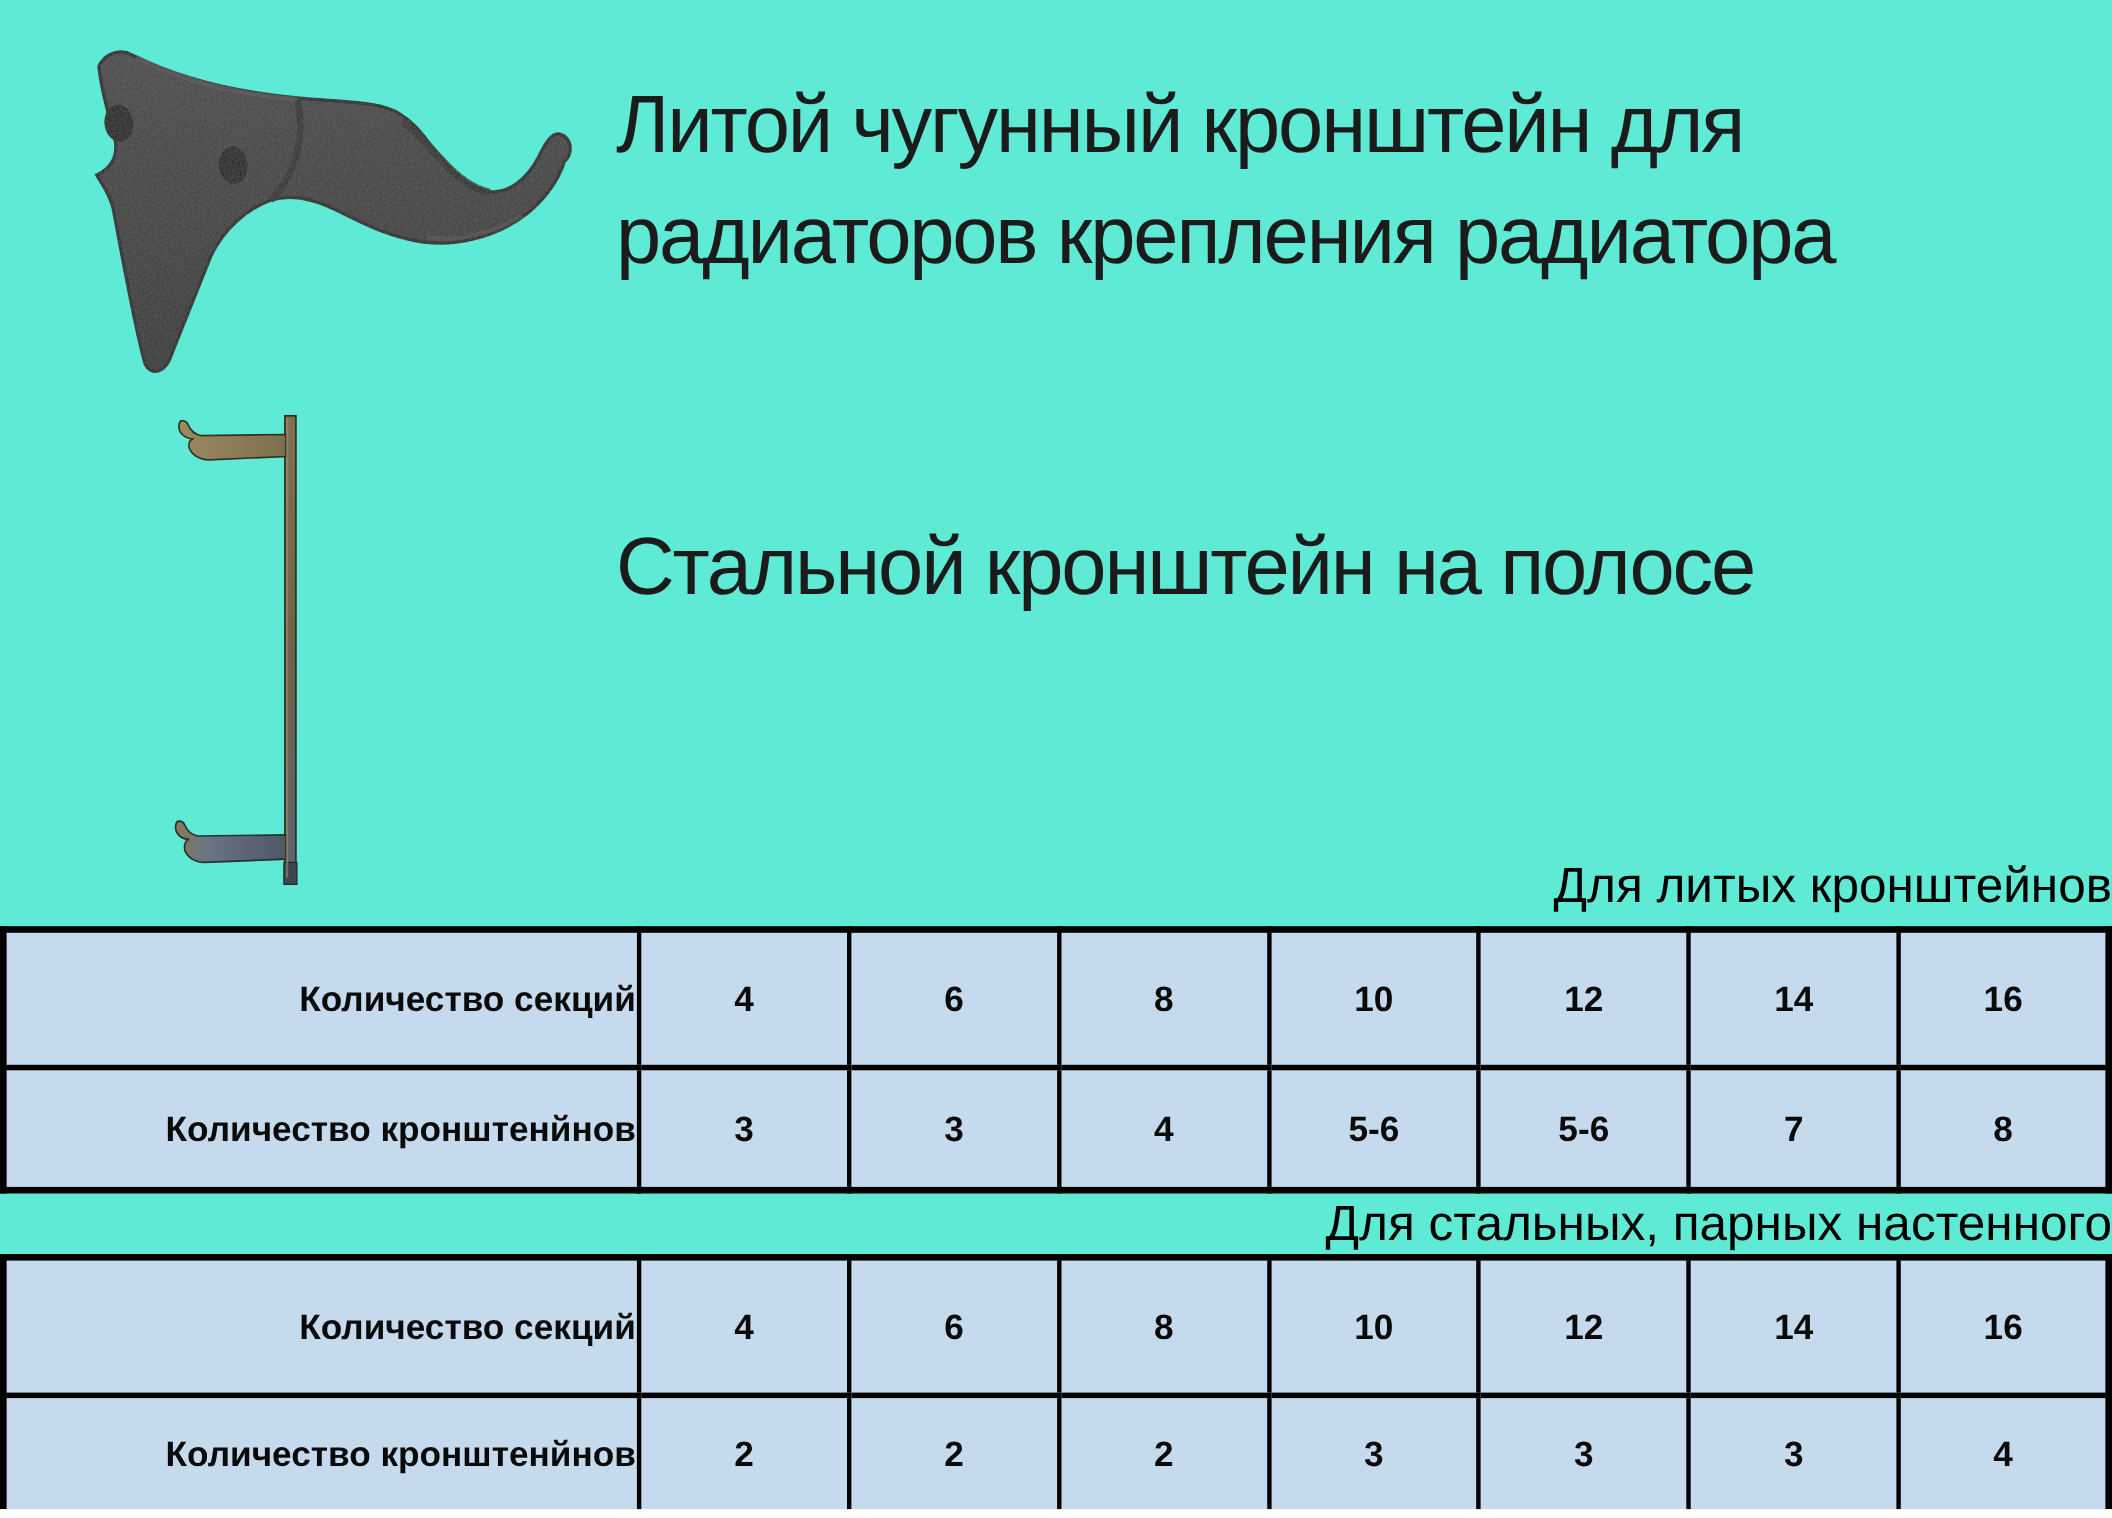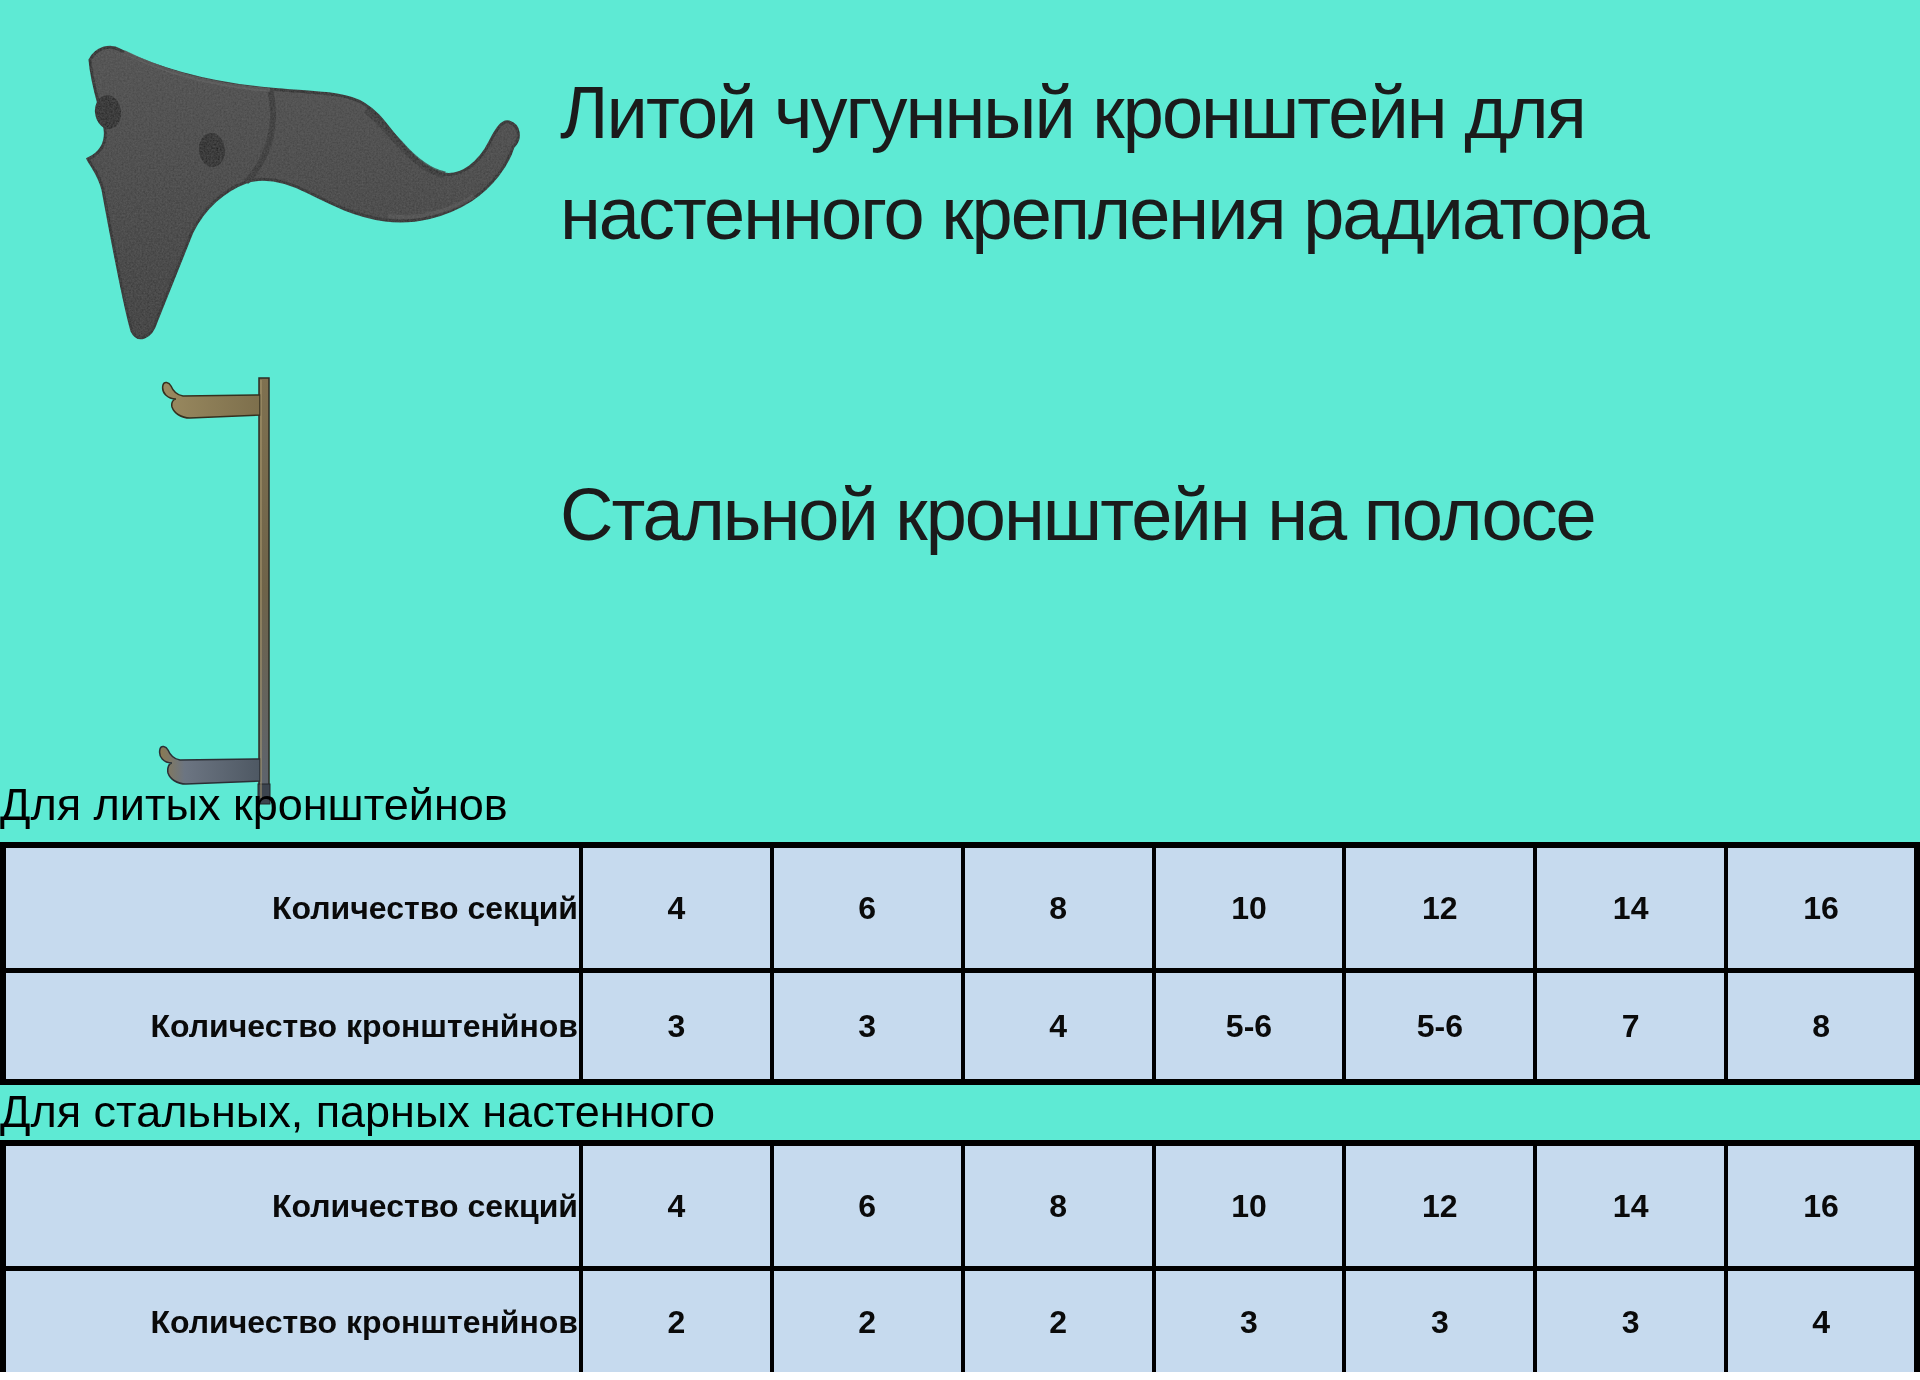--- a/index.html
+++ b/index.html
@@ -9,21 +9,21 @@
   }
   .product-image{position:absolute;}
   .heading{
     position:absolute;left:560px;color:#1b1b1b;
     font-size:74px;line-height:101px;letter-spacing:-2px;font-weight:400;
     white-space:nowrap;
   }
   .heading-1{top:62px;}
   .heading-2{top:464px;}
   .table-title{
-    position:absolute;left:0;width:1920px;text-align:left;
+    position:absolute;left:0;width:1920px;text-align:right;
     font-size:45px;line-height:52px;font-weight:400;color:#000;
   }
   .title-1{top:779px;}
   .title-2{top:1086px;}
   table.spec{
     position:absolute;left:0;width:1920px;table-layout:fixed;
     border-collapse:collapse;border:6px solid #000;
   }
   .table-1{top:842px;}
   .table-2{top:1140px;}
@@ -88,21 +88,21 @@
       <ellipse cx="168" cy="124" rx="13" ry="17" fill="#1f1f1f" transform="rotate(-6 168 124)"></ellipse>
       <path d="M 226 63 C 234 96 226 132 202 156" fill="none" stroke="#2c2c2c" stroke-width="6" opacity="0.85"></path>
       <path d="M 80 26 C 124 48 174 60 226 64" fill="none" stroke="#5d5d5d" stroke-width="4" opacity="0.7"></path>
       <path d="M 322 84 C 336 94 342 104 356 118 C 370 134 386 146 401 149" fill="none" stroke="#2c2c2c" stroke-width="7" opacity="0.8"></path>
       <path d="M 430 170 C 406 186 372 194 344 190" fill="none" stroke="#565656" stroke-width="4" opacity="0.6"></path>
     </g>
   </svg>
 
   <div class="heading heading-1">
     <div>Литой чугунный кронштейн для</div>
-    <div>настенного крепления радиатора</div>
+    <div>радиаторов крепления радиатора</div>
   </div>
 
   <svg class="product-image" style="left:156px;top:372px;" width="132" height="442" viewBox="0 0 132 442">
     <defs>
       <linearGradient id="stripGrad" x1="0" y1="0" x2="0" y2="1">
         <stop offset="0" stop-color="#7f7150"></stop>
         <stop offset="0.5" stop-color="#6e6349"></stop>
         <stop offset="1" stop-color="#5c6470"></stop>
       </linearGradient>
       <linearGradient id="armTopGrad" x1="0" y1="0" x2="1" y2="0">

